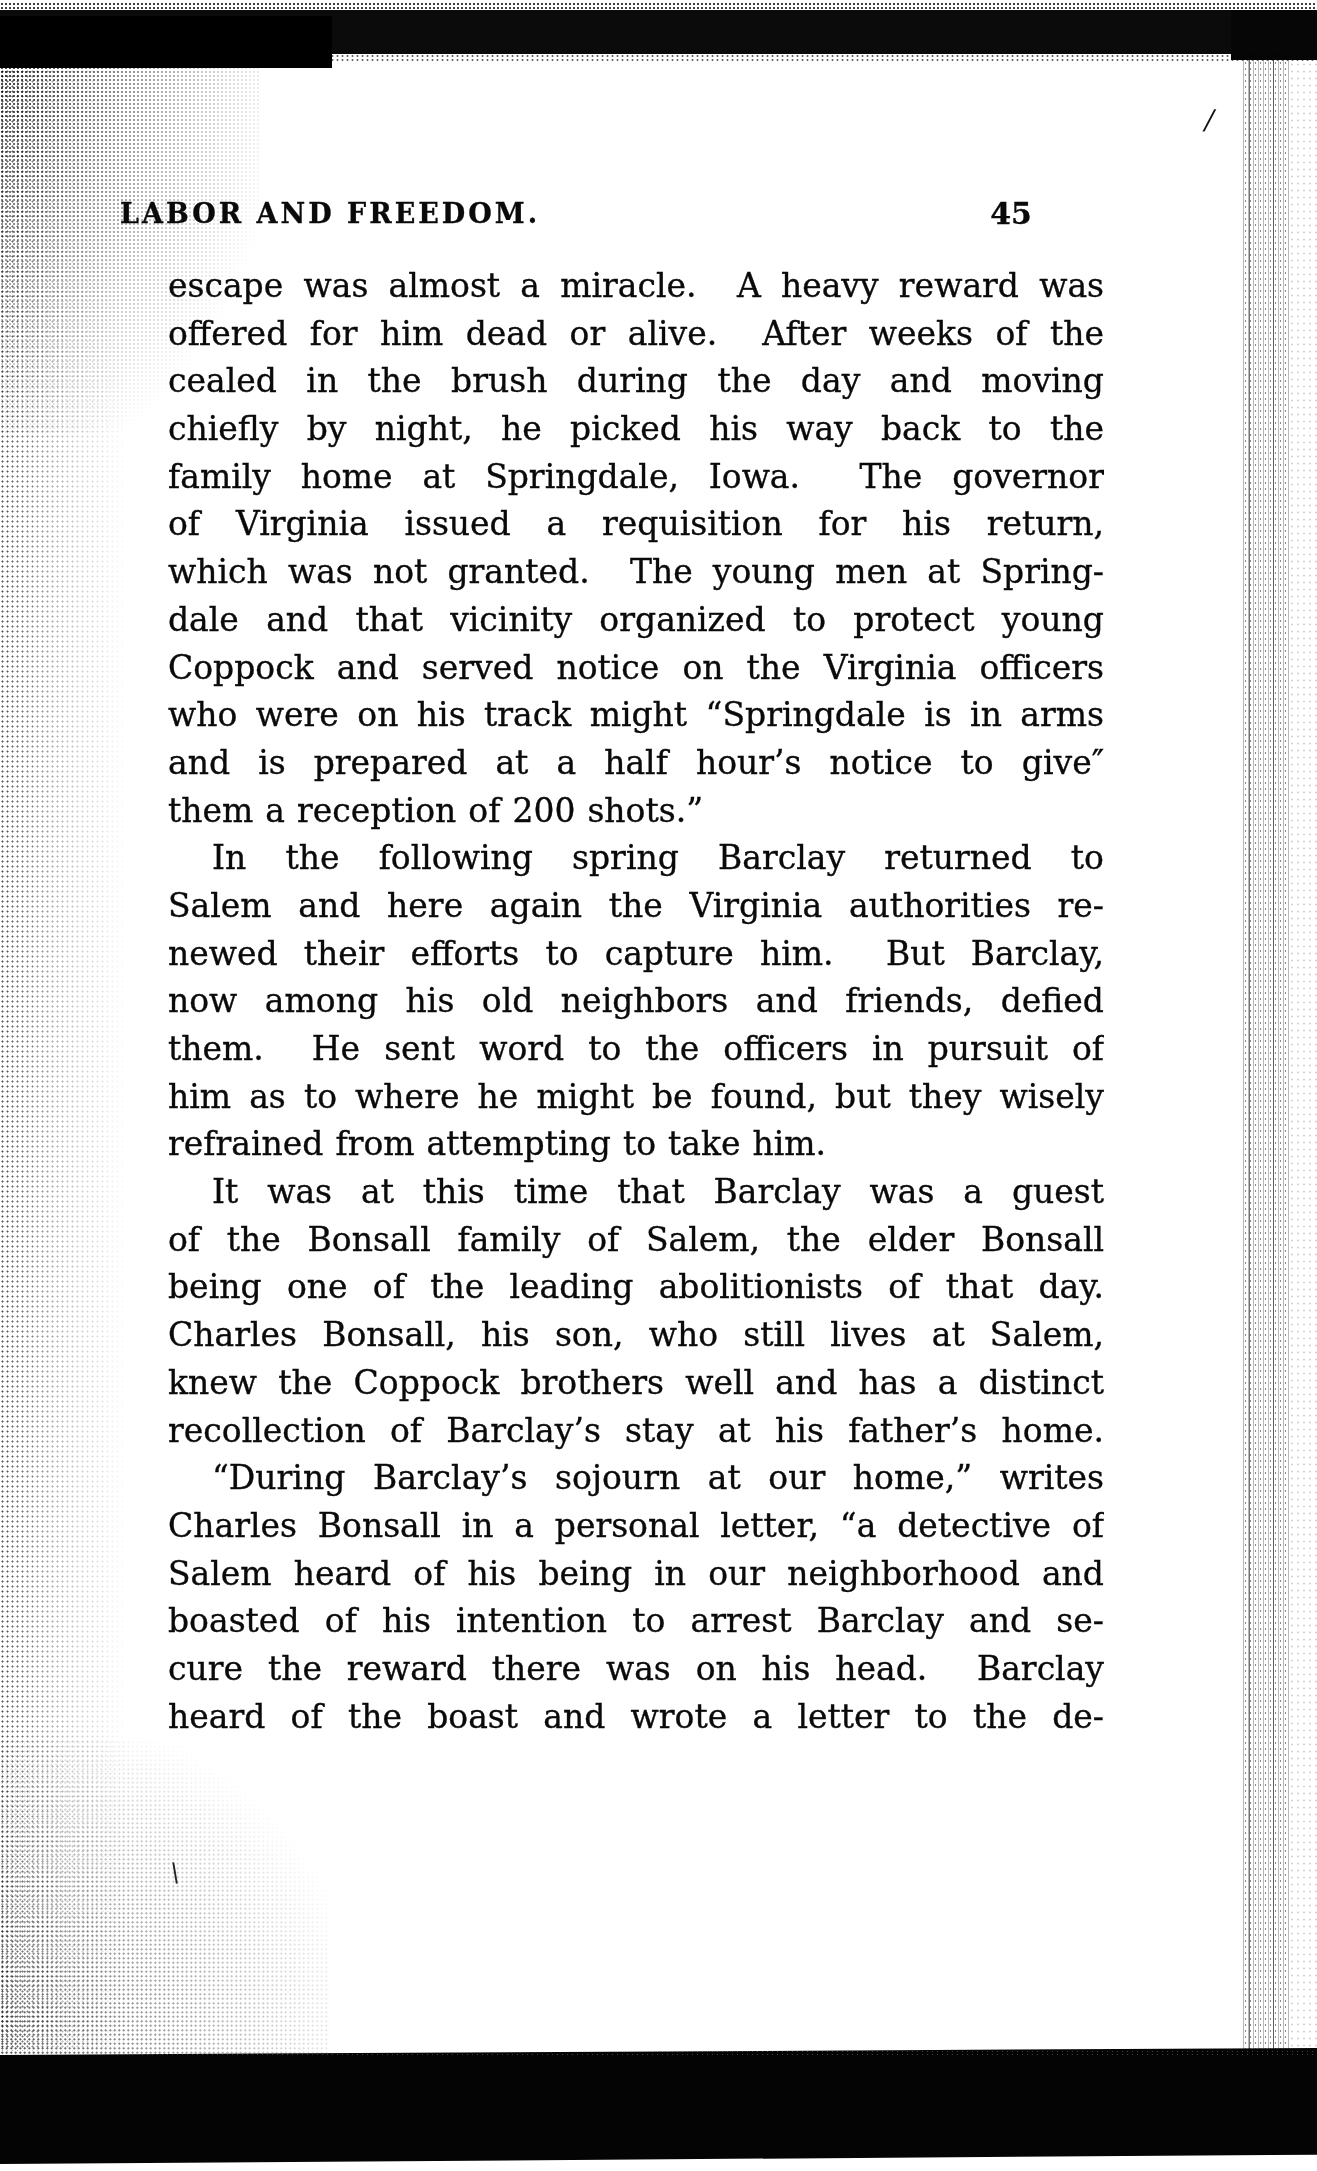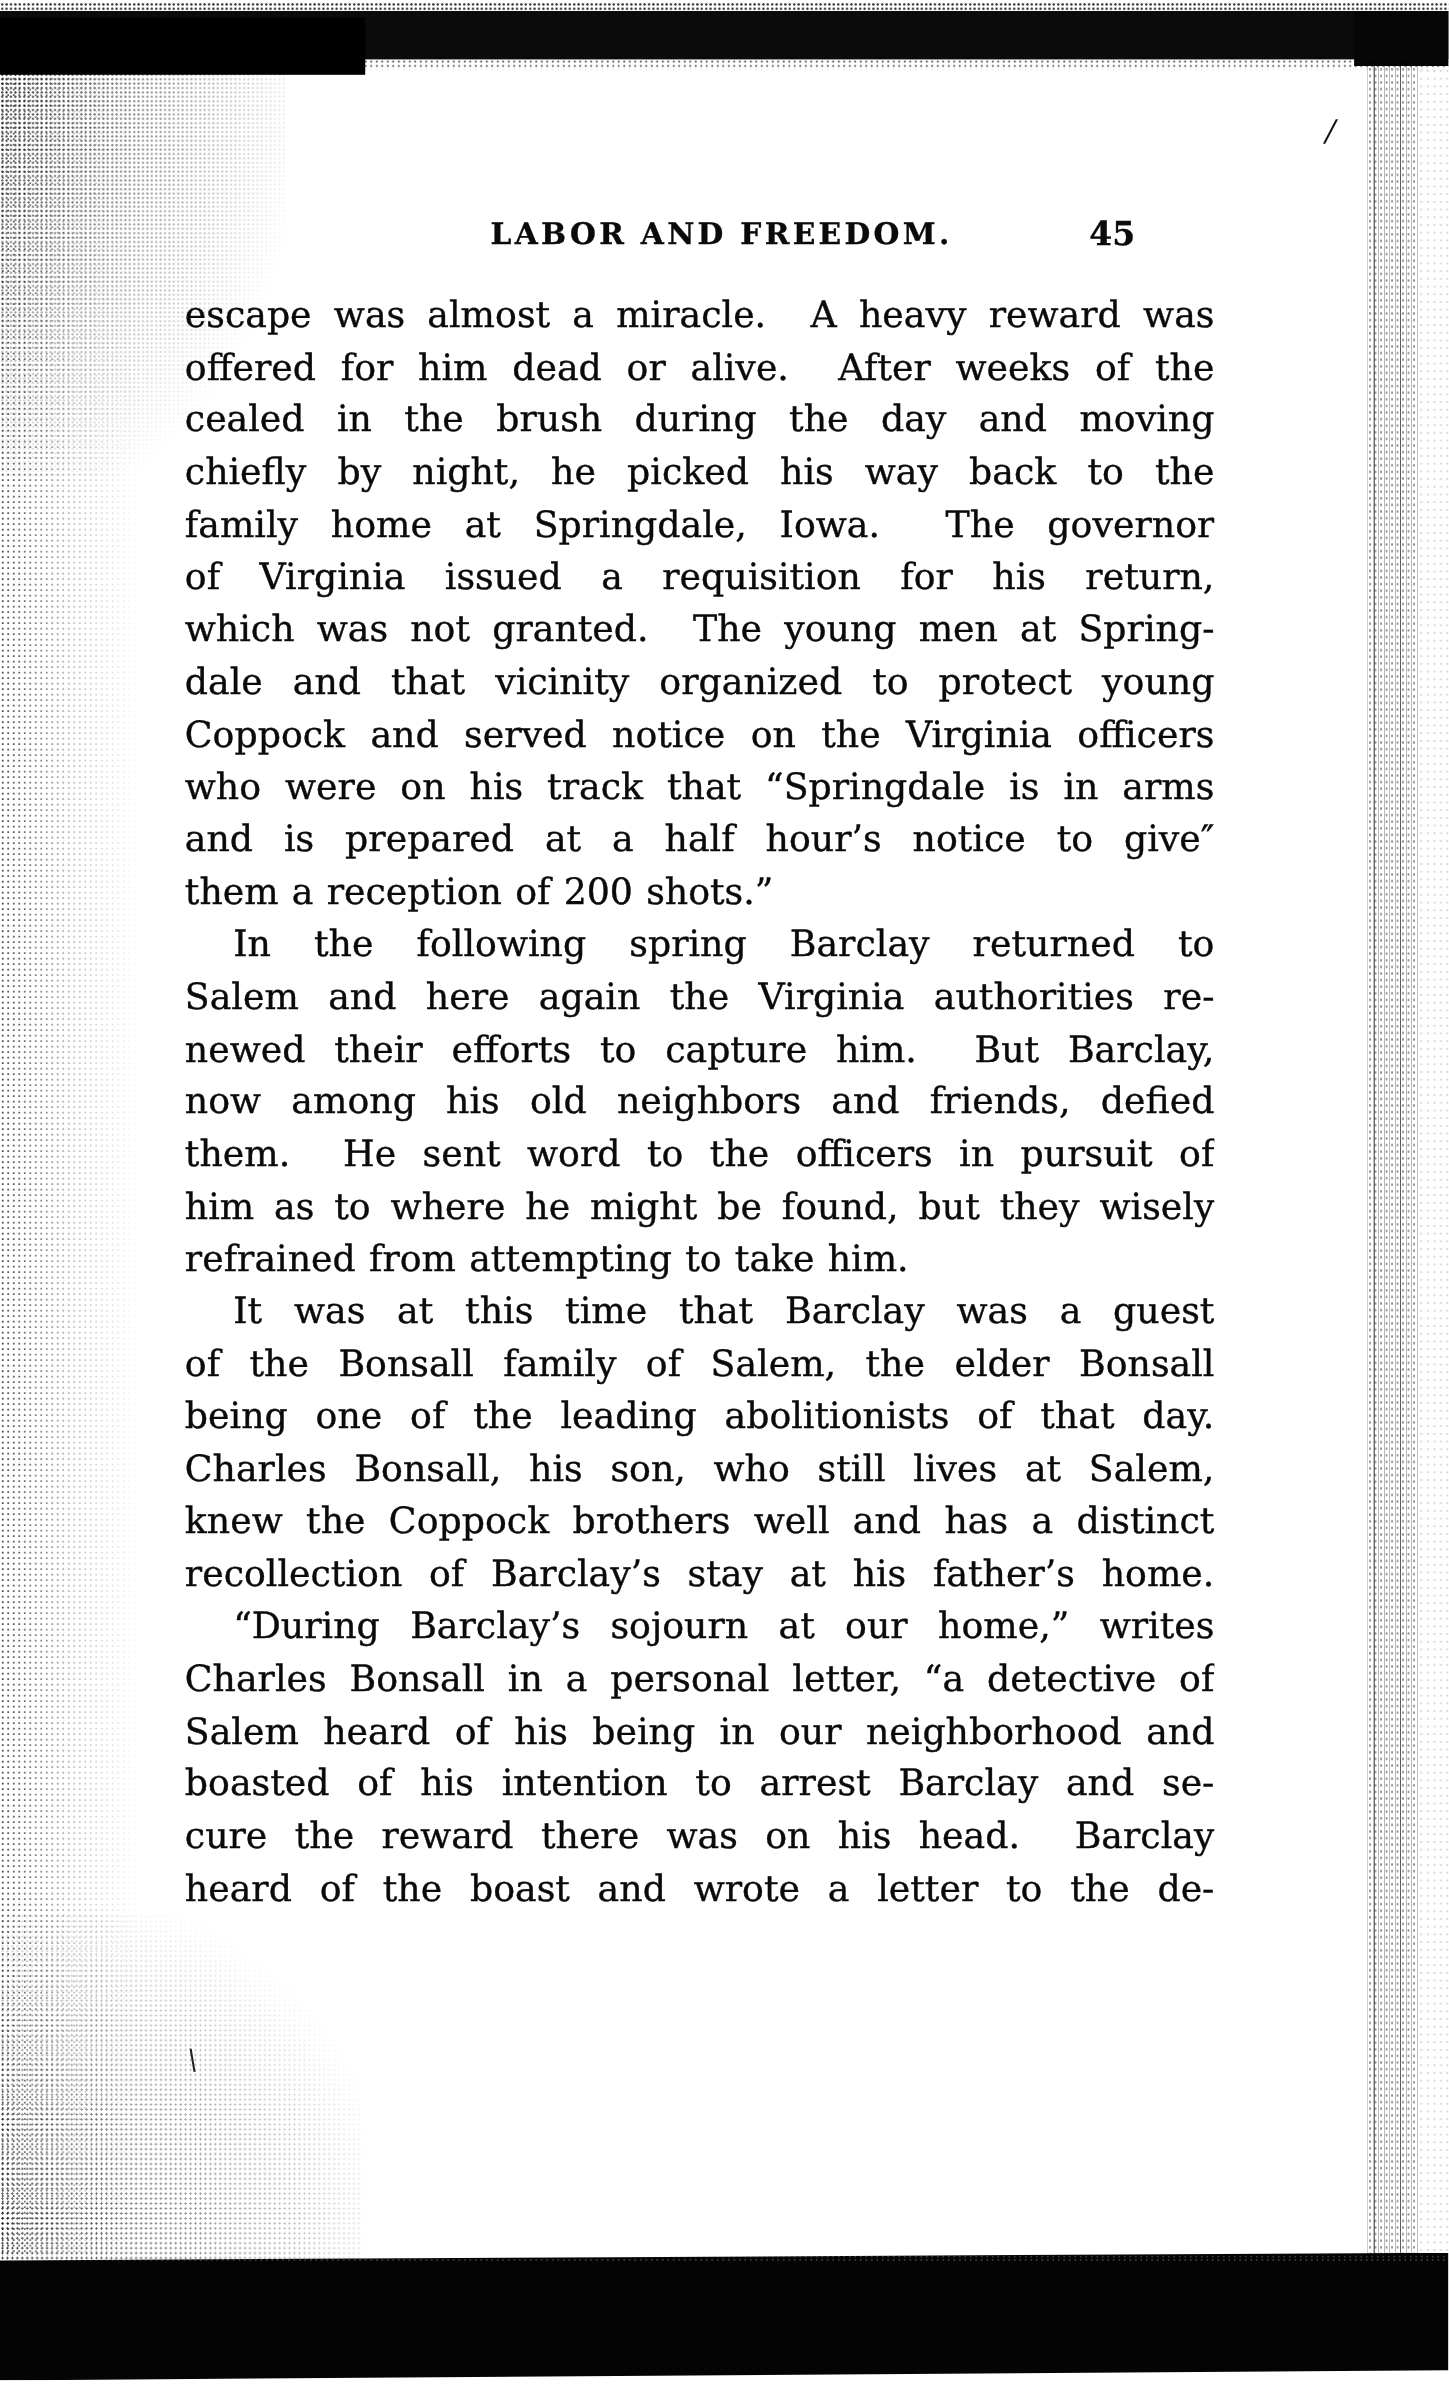--- a/index.html
+++ b/index.html
@@ -90,21 +90,21 @@
     font-size: 25px; color: #222; transform: rotate(8deg);
   }
 
   
   .header-row {
     position: absolute; top: 198px; left: 120px; width: 936px; height: 40px;
     color: #0a0a0a;
   }
   .header-title {
     position: absolute; left: 0; right: 190px; top: 0;
-    text-align: right;
+    text-align: left;
     font-size: 27px; font-weight: 700; letter-spacing: 3px;
     -webkit-text-stroke: 0.3px #0a0a0a;
   }
   .page-number {
     position: absolute; right: 24px; top: -2px;
     font-size: 30px; font-weight: 700;
     -webkit-text-stroke: 0.3px #0a0a0a;
   }
   .body-block {
     position: absolute; top: 262px; left: 120px; width: 936px;
@@ -154,21 +154,21 @@
     <div class="paragraph">
       <div class="line">escape was almost a miracle.  A heavy reward was</div>
       <div class="line">offered for him dead or alive.  After weeks of the</div>
       <div class="line">cealed in the brush during the day and moving</div>
       <div class="line">chiefly by night, he picked his way back to the</div>
       <div class="line">family home at Springdale, Iowa.  The governor</div>
       <div class="line">of Virginia issued a requisition for his return,</div>
       <div class="line">which was not granted.  The young men at Spring-</div>
       <div class="line">dale and that vicinity organized to protect young</div>
       <div class="line">Coppock and served notice on the Virginia officers</div>
-      <div class="line">who were on his track that “Springdale is in arms</div>
+      <div class="line">who were on his track might “Springdale is in arms</div>
       <div class="line">and is prepared at a half hour’s notice to give″</div>
       <div class="line short-last">them a reception of 200 shots.”</div>
     </div>
 
     <div class="paragraph">
       <div class="line indent">In the following spring Barclay returned to</div>
       <div class="line">Salem and here again the Virginia authorities re-</div>
       <div class="line">newed their efforts to capture him.  But Barclay,</div>
       <div class="line">now among his old neighbors and friends, defied</div>
       <div class="line">them.  He sent word to the officers in pursuit of</div>

